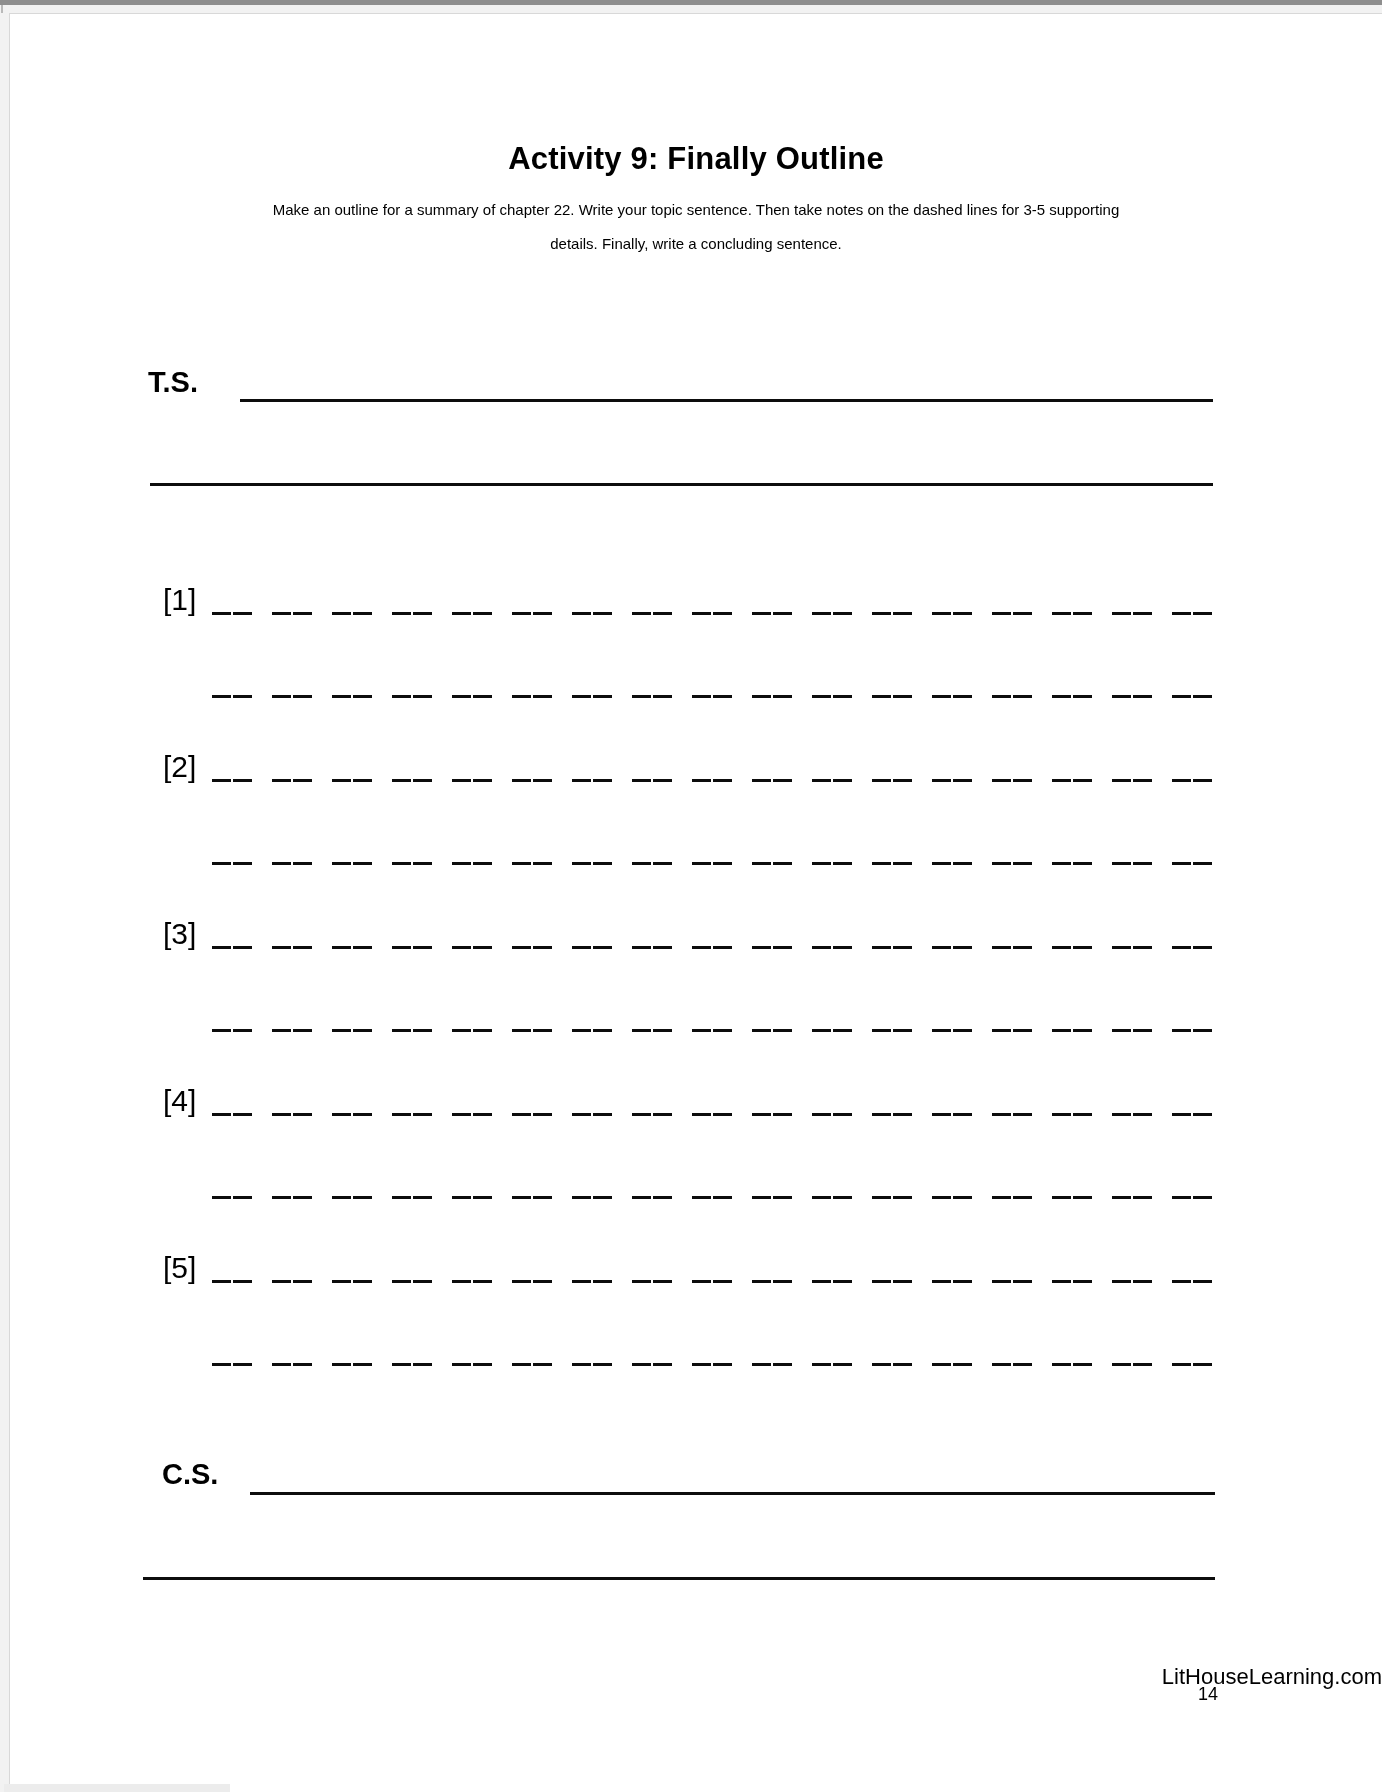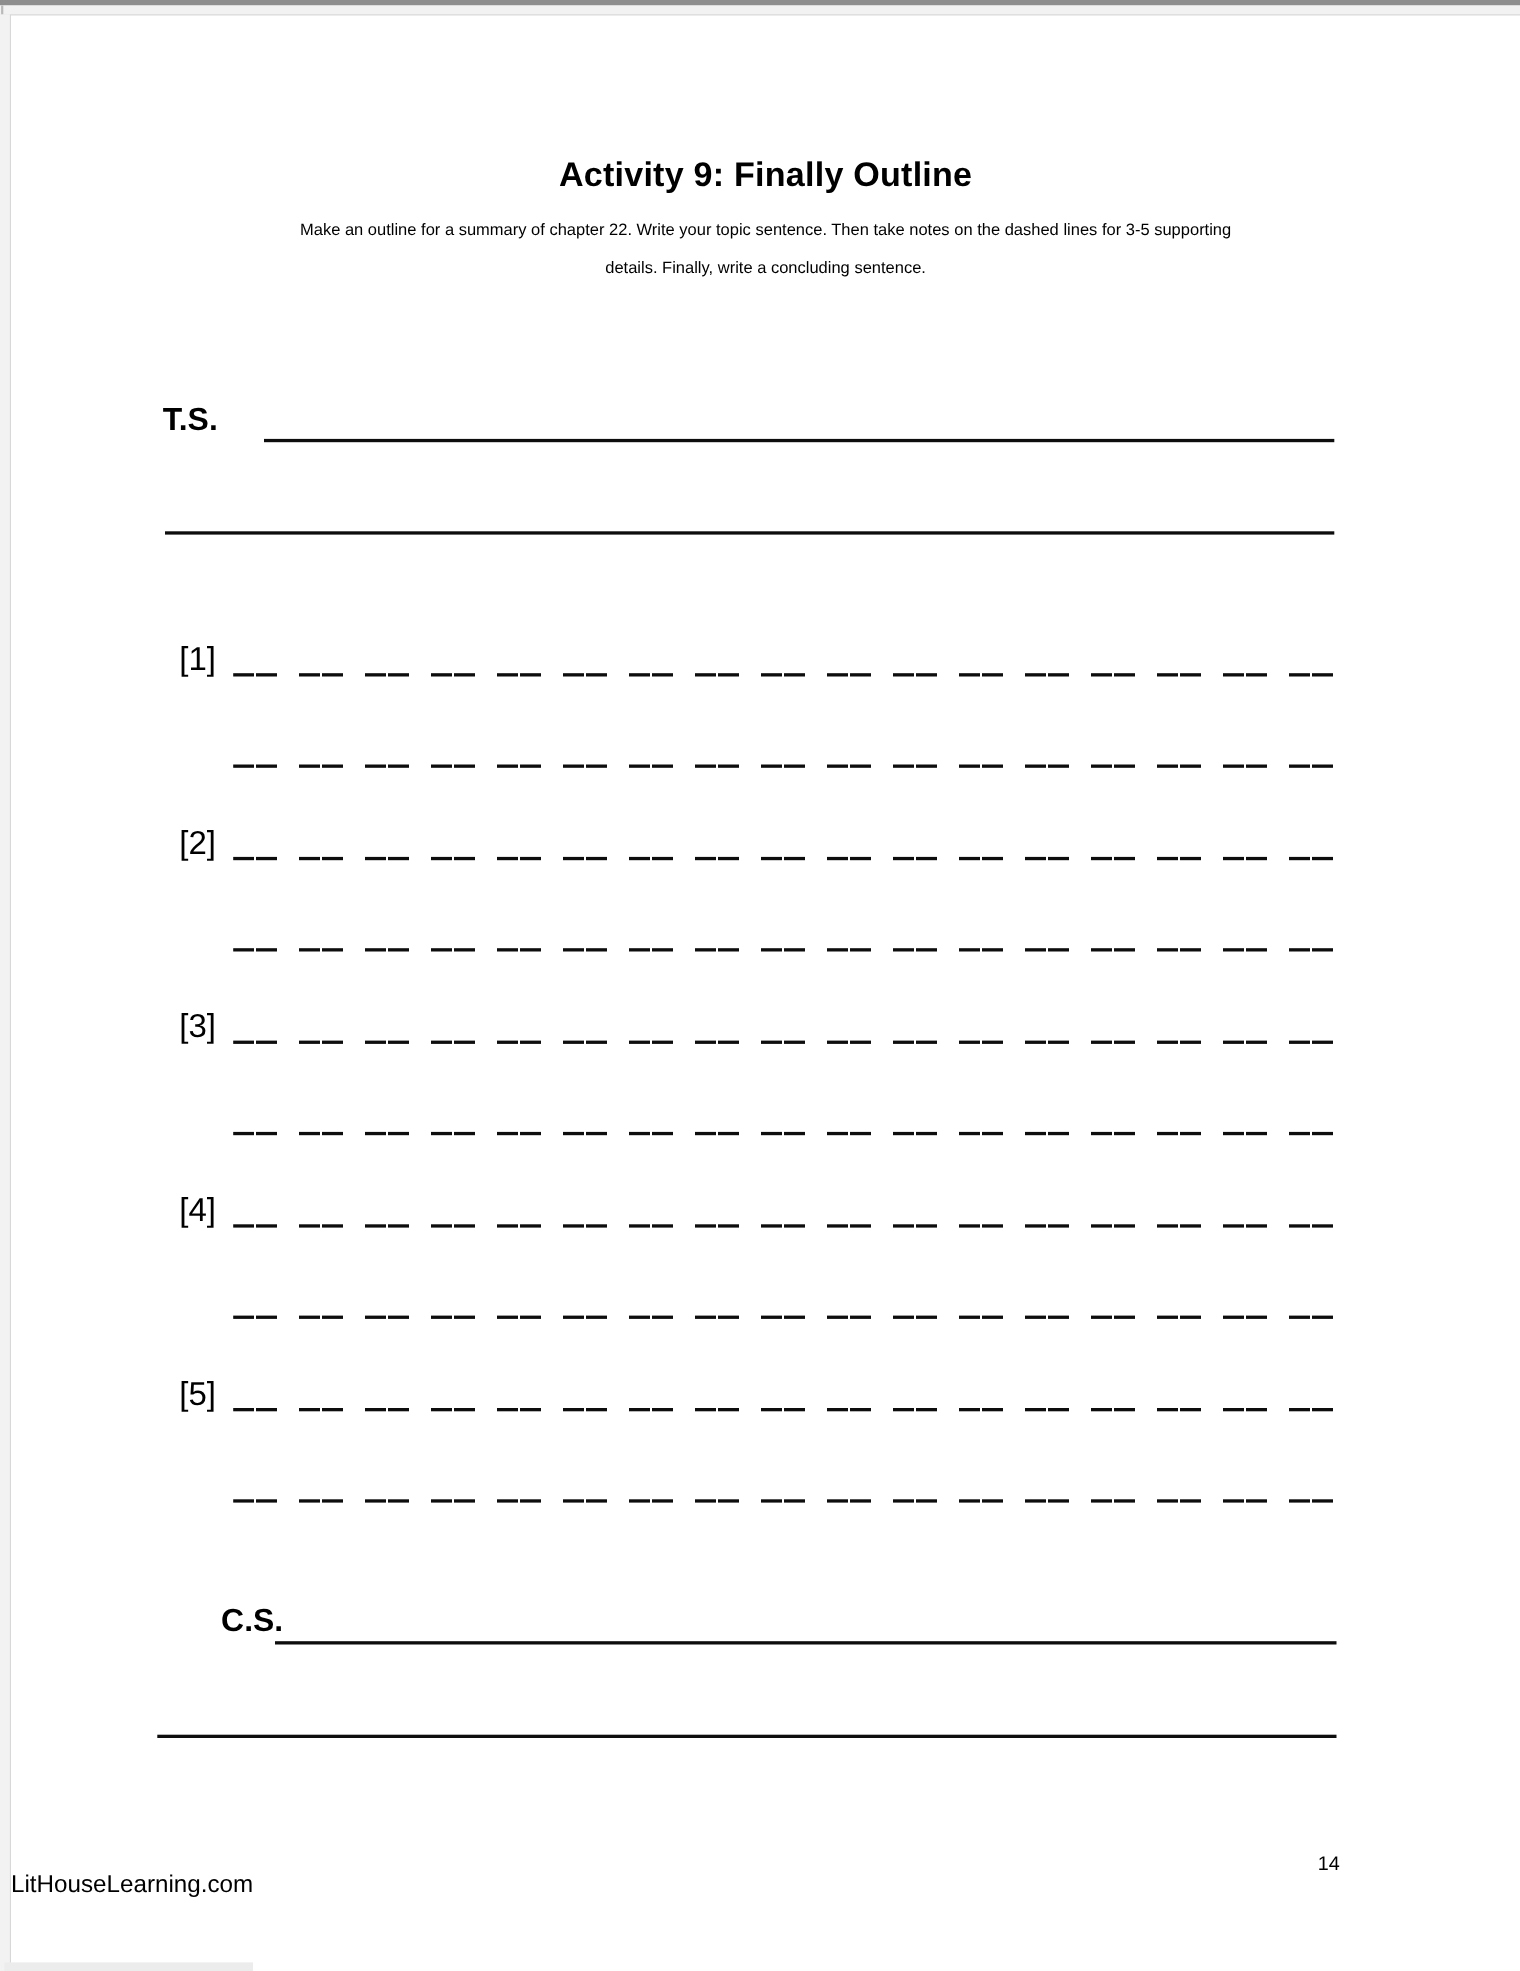--- a/index.html
+++ b/index.html
@@ -82,23 +82,23 @@
     background: repeating-linear-gradient(
       to right,
       #0d0d0d 0px, #0d0d0d 19px,
       transparent 19px, transparent 21px,
       #0d0d0d 21px, #0d0d0d 40px,
       transparent 40px, transparent 60px
     );
   }
   .footer-site {
     position: absolute;
-    left: 10px; top: 1700px;
+    left: 10px; top: 1664px;
     width: 1372px;
-    text-align: left;
+    text-align: right;
     font-size: 22px;
   }
   .footer-page-number {
     position: absolute;
     left: 1158px; top: 1684px;
     width: 100px;
     text-align: center;
     font-size: 18px;
   }
 </style>
@@ -141,18 +141,18 @@
   <div class="dashline" style="left:212px; top:1113px; width:1008px;"></div>
   <div class="dashline" style="left:212px; top:1196px; width:1008px;"></div>
 </div>
 
 <div>
   <div class="item-label" style="left:163px; top:1251px;">[5]</div>
   <div class="dashline" style="left:212px; top:1280px; width:1008px;"></div>
   <div class="dashline" style="left:212px; top:1363px; width:1008px;"></div>
 </div>
 
-<div class="field-label" style="left:162px; top:1458px;margin-left:39px;">C.S.</div>
+<div class="field-label" style="left:162px; top:1458px;">C.S.</div>
 <div class="solidline" style="left:250px; top:1492px; width:965px;"></div>
 <div class="solidline" style="left:143px; top:1577px; width:1072px;"></div>
 
 <div class="footer-site">LitHouseLearning.com</div>
 <div class="footer-page-number">14</div>
 
 </body></html>

